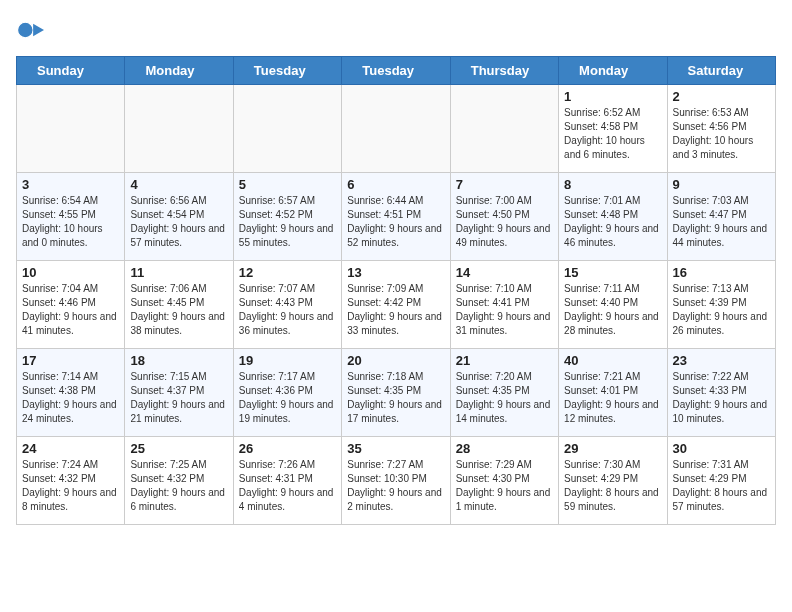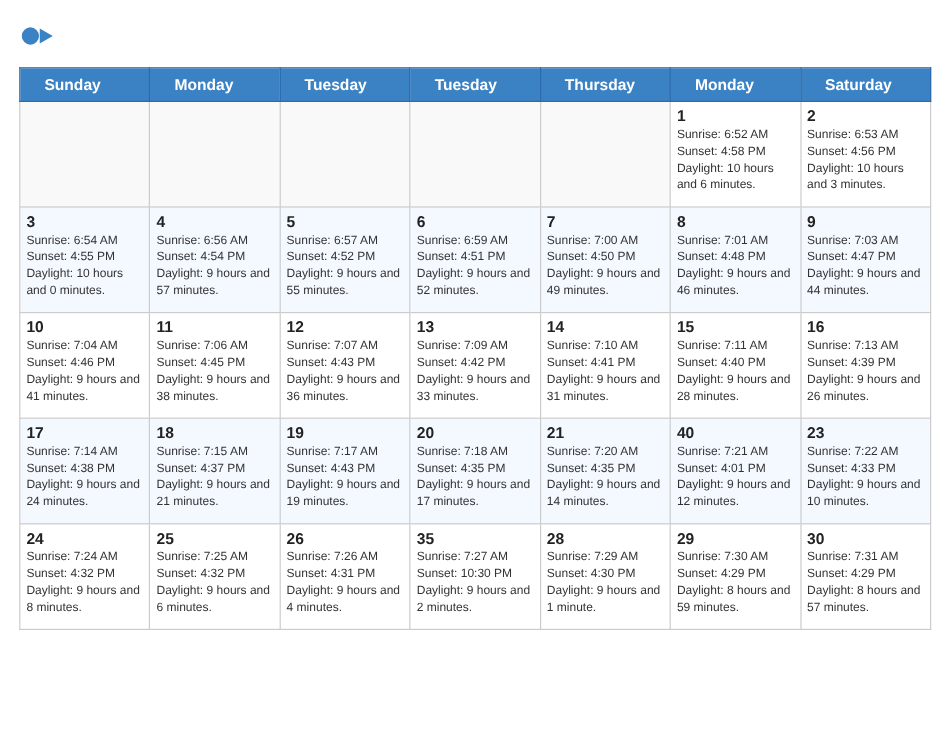--- a/index.html
+++ b/index.html
@@ -154,21 +154,21 @@
 Daylight: 9 hours and 57 minutes.</div>
         </td>
         <td>
           <span class="day-num">5</span>
           <div class="day-info">Sunrise: 6:57 AM
 Sunset: 4:52 PM
 Daylight: 9 hours and 55 minutes.</div>
         </td>
         <td>
           <span class="day-num">6</span>
-          <div class="day-info">Sunrise: 6:59 AM
+          <div class="day-info">Sunrise: 6:44 AM
 Sunset: 4:51 PM
 Daylight: 9 hours and 52 minutes.</div>
         </td>
         <td>
           <span class="day-num">7</span>
           <div class="day-info">Sunrise: 7:00 AM
 Sunset: 4:50 PM
 Daylight: 9 hours and 49 minutes.</div>
         </td>
         <td>
@@ -237,21 +237,21 @@
         </td>
         <td>
           <span class="day-num">18</span>
           <div class="day-info">Sunrise: 7:15 AM
 Sunset: 4:37 PM
 Daylight: 9 hours and 21 minutes.</div>
         </td>
         <td>
           <span class="day-num">19</span>
           <div class="day-info">Sunrise: 7:17 AM
-Sunset: 4:43 PM
+Sunset: 4:36 PM
 Daylight: 9 hours and 19 minutes.</div>
         </td>
         <td>
           <span class="day-num">20</span>
           <div class="day-info">Sunrise: 7:18 AM
 Sunset: 4:35 PM
 Daylight: 9 hours and 17 minutes.</div>
         </td>
         <td>
           <span class="day-num">21</span>

